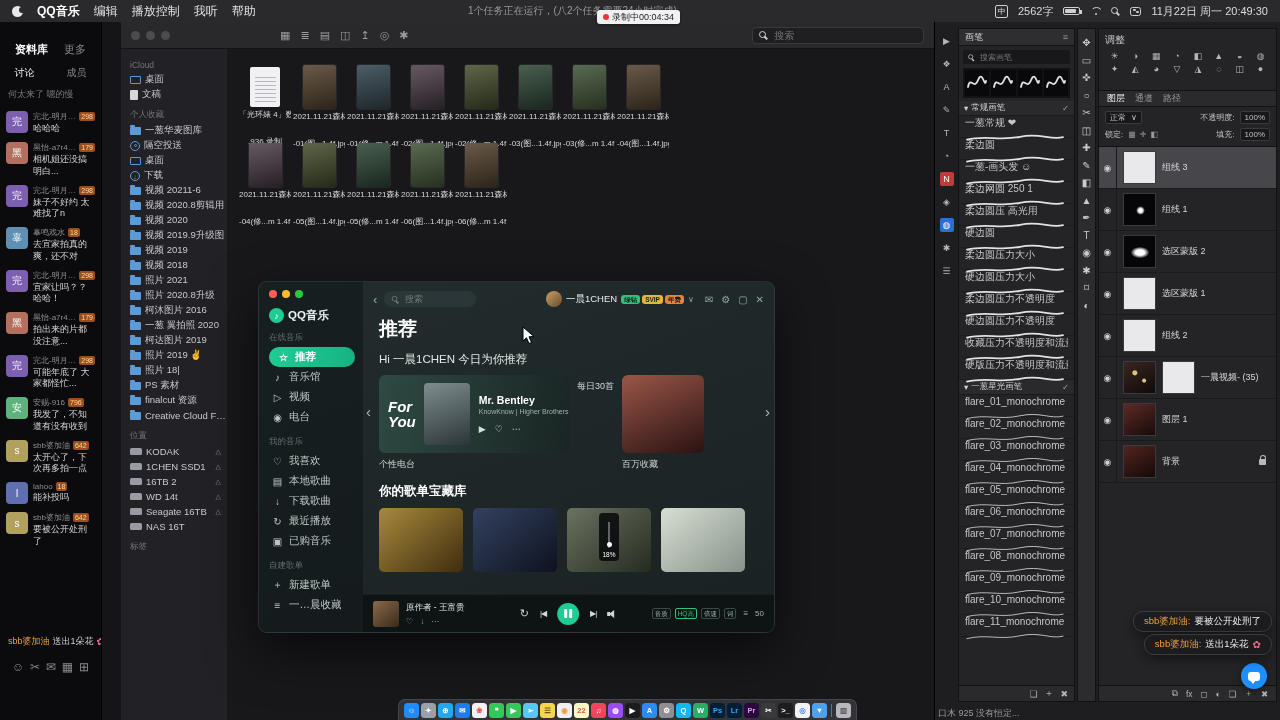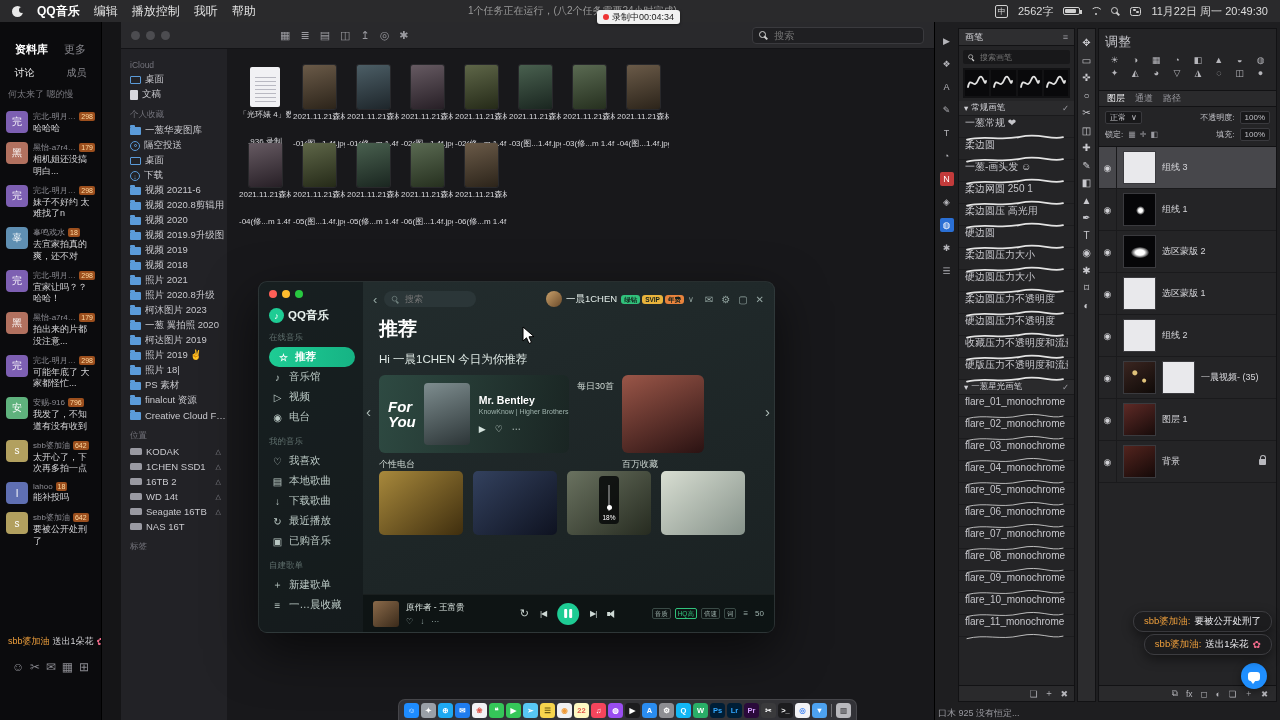--- a/index.html
+++ b/index.html
@@ -188,21 +188,21 @@
     border-bottom:1px solid #1a1a1c;}
   .bp-check{margin-left:auto;color:#9a9aa0;}
   .bp-item{height:22px;padding:2px 6px 0;border-bottom:1px solid #1c1c1e;}
   .bp-name{font-size:10px;color:#c6c6cb;white-space:nowrap;overflow:hidden;line-height:10px;}
   .bp-footer{position:absolute;bottom:0;left:0;right:0;height:16px;background:#2a2a2c;display:flex;justify-content:flex-end;
     gap:7px;align-items:center;padding:0 6px;color:#b5b5ba;font-size:9px;border-top:1px solid #121214;}
   .ps-toolstrip{position:absolute;left:142px;top:6px;width:19px;bottom:18px;background:#2c2c2e;border:1px solid #121214;
     display:flex;flex-direction:column;align-items:center;gap:6.5px;padding-top:8px;color:#c9c9ce;font-size:10px;overflow:hidden;}
   .right-panel{position:absolute;left:163px;top:6px;right:3px;bottom:18px;background:#242426;border:1px solid #121214;}
   .adj{height:62px;border-bottom:1px solid #121214;padding:4px 6px;}
-  .adj-title{font-size:13px;color:#c6c6cb;margin-bottom:4px;}
+  .adj-title{font-size:10px;color:#c6c6cb;margin-bottom:4px;}
   .adj-grid{display:grid;grid-template-columns:repeat(8,1fr);gap:3px 2px;color:#b5b5ba;font-size:9px;text-align:center;}
   .lp-tabs{height:16px;display:flex;gap:10px;padding:0 8px;align-items:center;font-size:9px;color:#9a9aa0;background:#2a2a2c;
     border-bottom:1px solid #121214;}
   .lp-tabs .tab.active{color:#f0f0f2;}
   .lp-blend{display:flex;align-items:center;gap:5px;padding:4px 6px 2px;font-size:8px;color:#c0c0c6;}
   .select-box{background:#18181a;border:1px solid #3a3a3e;border-radius:2px;padding:0 4px;height:13px;display:flex;
     align-items:center;gap:5px;}
   .lp-lock{display:flex;align-items:center;gap:5px;padding:2px 6px 5px;font-size:8px;color:#c0c0c6;border-bottom:1px solid #121214;}
   .lock-glyphs{display:flex;gap:4px;color:#9a9aa0;font-size:8px;}
   .lp-rows{overflow:hidden;}
@@ -493,21 +493,21 @@
         <div class="fs-item">
           <span class="fi folder"></span>
           <span class="fs-label">照片 2021</span>
         </div>
         <div class="fs-item">
           <span class="fi folder"></span>
           <span class="fs-label">照片 2020.8升级</span>
         </div>
         <div class="fs-item">
           <span class="fi folder"></span>
-          <span class="fs-label">柯沐图片 2023</span>
+          <span class="fs-label">柯沐图片 2016</span>
         </div>
         <div class="fs-item">
           <span class="fi folder"></span>
           <span class="fs-label">一葱 翼拍照 2020</span>
         </div>
         <div class="fs-item">
           <span class="fi folder"></span>
           <span class="fs-label">柯达图片 2019</span>
         </div>
         <div class="fs-item">
@@ -1000,20 +1000,21 @@
         </div>
         <div class="hero-col">
           <div class="hero-caption">每日30首</div>
         </div>
         <div class="hero-col">
           <div class="hero-card-sm c3"></div>
           <div class="hero-caption">百万收藏</div>
         </div>
         <span class="hero-arrow right">›</span>
       </div>
+      <div class="qq-sec2">你的歌单宝藏库</div>
       <div class="playlists" id="qq-playlists">
           <div class="pl-cover" style="background: linear-gradient(140deg, rgb(168, 137, 60), rgb(63, 46, 14));"></div>
           <div class="pl-cover" style="background: linear-gradient(140deg, rgb(51, 65, 94), rgb(14, 18, 32));"></div>
           <div class="pl-cover" style="background: linear-gradient(140deg, rgb(106, 114, 96), rgb(38, 43, 32));">
             <div class="vol-hud">
               <div class="vol-track"></div>
               <div class="vol-label">18%</div>
             </div>
           </div>
           <div class="pl-cover" style="background: linear-gradient(140deg, rgb(216, 222, 210), rgb(134, 146, 138));"></div>

